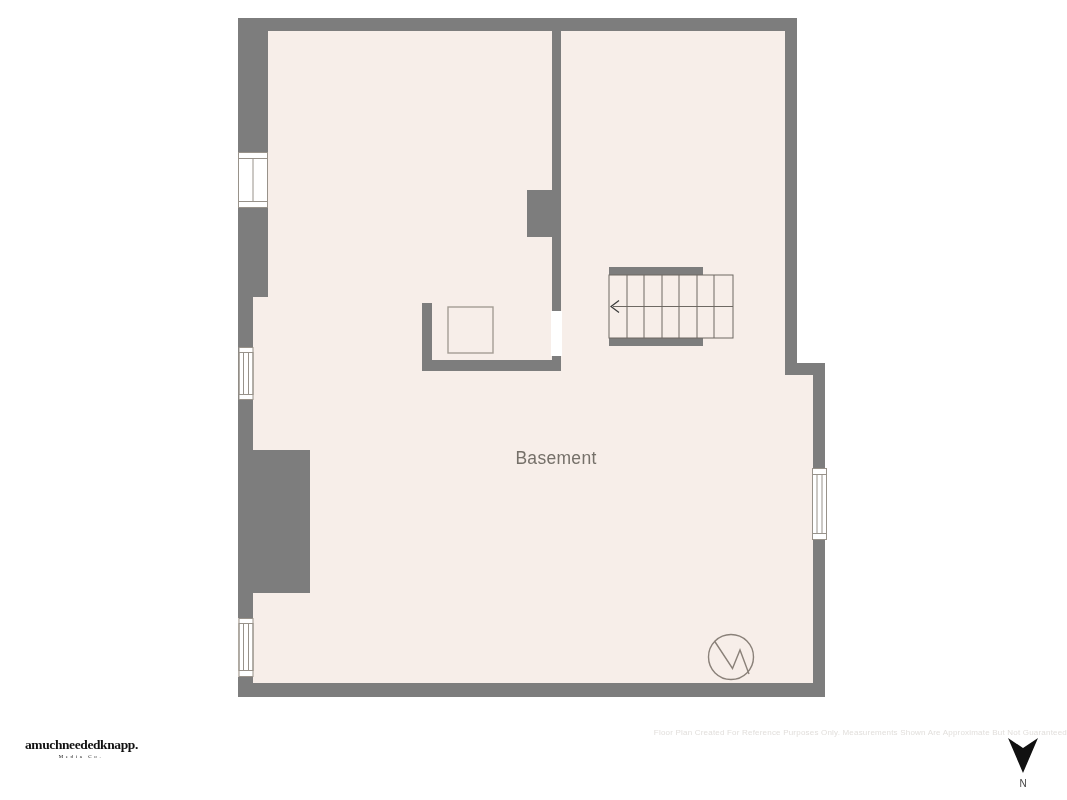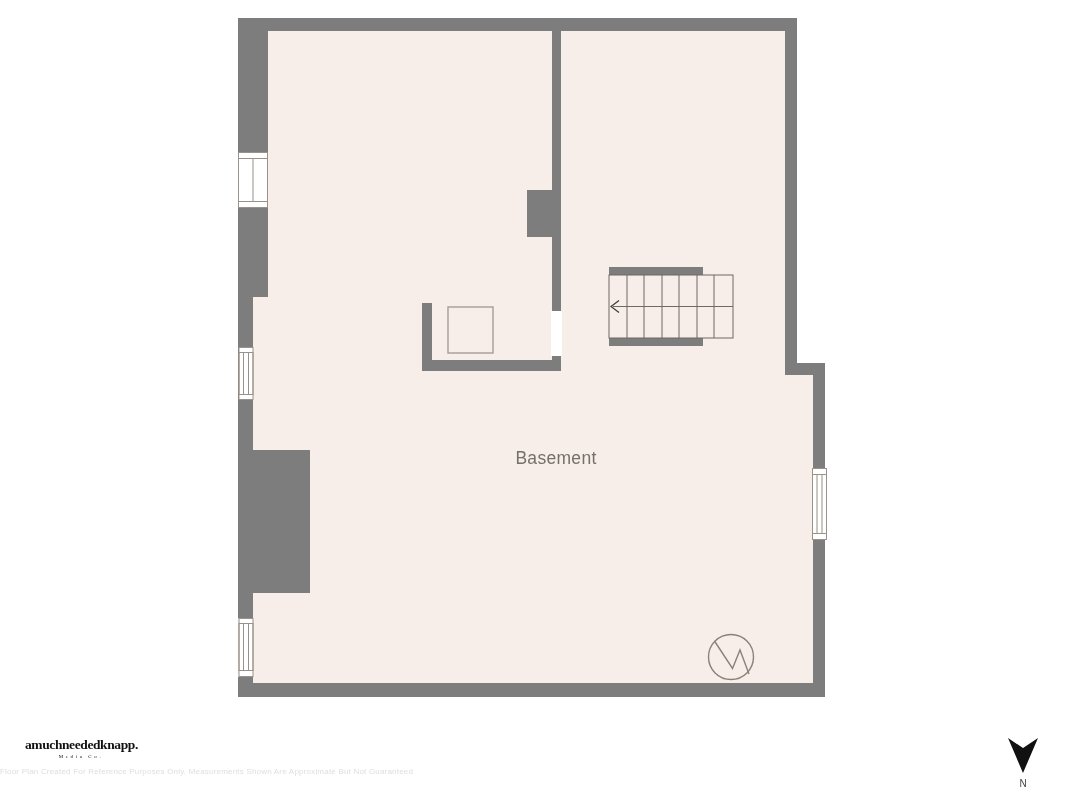--- a/index.html
+++ b/index.html
@@ -22,21 +22,21 @@
   .stairline{stroke:var(--stair-line);stroke-width:1;fill:none;}
   .stair-arrow{stroke:#3a3a3a;stroke-width:1.2;fill:none;}
   .fixture{fill:var(--floor);stroke:var(--fixture-outline);stroke-width:1.4;}
   .compass{fill:none;stroke:var(--compass);stroke-width:1.4;}
   .room-label{fill:var(--room-label);font-size:17.5px;letter-spacing:.3px;}
   .north{fill:var(--north-arrow);}
   .north-n{fill:var(--north-label);font-size:10px;}
   .logo{position:absolute;left:25px;top:737px;width:112px;color:var(--logo-text);font-family:Liberation Serif, serif;}
   .logo-main{font-size:13.5px;font-weight:800;letter-spacing:-.4px;white-space:nowrap;}
   .logo-sub{font-size:5px;letter-spacing:2.6px;text-align:center;margin-top:1px;white-space:nowrap;}
-  .disclaimer{position:absolute;left:0;right:0;top:767px;text-align:left;
+  .disclaimer{position:absolute;left:0;right:0;top:728px;text-align:right;
               font-size:8px;color:var(--disclaimer-text);letter-spacing:.2px;}
 </style>
 </head>
 <body>
 
 <div class="canvas">
 
   <svg class="plan" width="1067" height="800" viewBox="0 0 1067 800">
 
     <polygon class="floor" points="238,18 797,18 797,363 825,363 825,697 238,697"></polygon>

